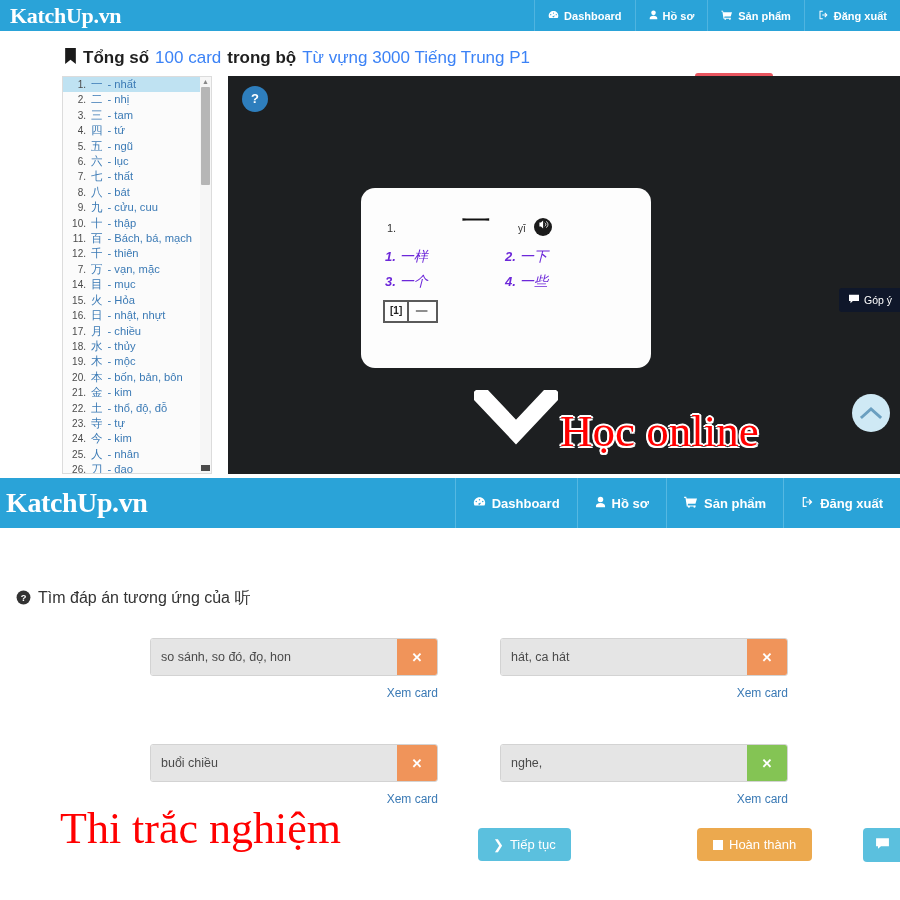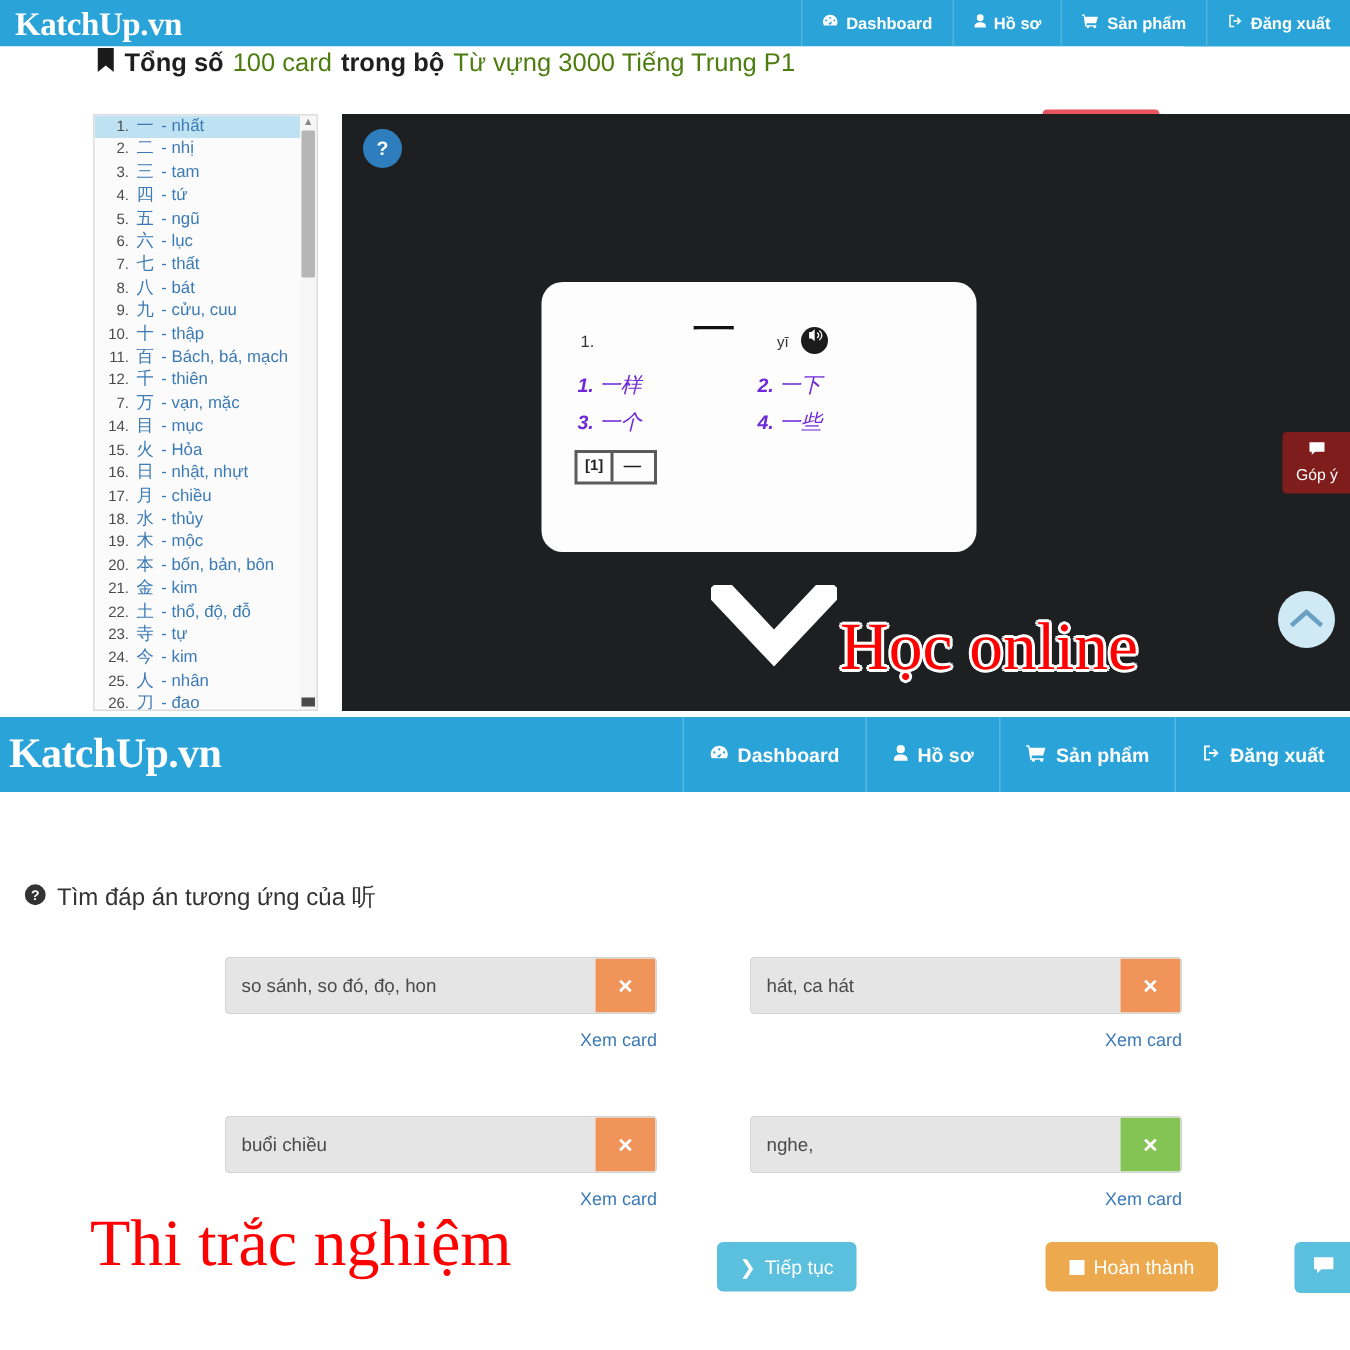--- a/index.html
+++ b/index.html
@@ -29,30 +29,30 @@
   .nav-item1 {
     display: flex; align-items: center; gap: 5px;
     color: #ffffff; font-size: 11px; font-weight: bold;
     padding: 0 13px; white-space: nowrap;
     border-left: 1px solid #4fb4e0;
   }
   .nav-item1 .ic { font-size: 10px; line-height: 1; display: inline-block; }
 
   .subhead {
     position: absolute; left: 0; top: 31px; width: 789px; height: 38px;
-    background: #ffffff; display: flex; align-items: flex-start;
+    background: #ffffff; display: flex; align-items: flex-end;
     border-bottom: 1px solid #ffffff;
   }
   .subhead-text {
     margin-left: 64px; font-size: 17px; white-space: nowrap;
     display: flex; align-items: baseline; gap: 6px;
   }
   .bm-icon { color: #1a1a1a; font-size: 16px; position: relative; top: 1px; }
   .tx-dark { color: #1f1f1f; font-weight: bold; }
-  .tx-gray { color: #4d7c0f; font-weight: normal; }
+  .tx-gray { color: #3b82f6; font-weight: normal; }
   .btn-hoconline {
     position: absolute; right: 16px; top: 42px;
     background: #e8555f; color: #fff; font-size: 11px;
     padding: 6px 12px; border-radius: 3px; font-weight: normal;
     box-shadow: 0 1px 0 rgba(0,0,0,.08);
   }
 
   
   .listpanel {
     position: absolute; left: 62px; top: 76px; width: 150px; height: 398px;
@@ -124,23 +124,23 @@
   }
   .overlay-red1 {
     position: absolute; left: 560px; top: 405px;
     font-family: "Liberation Serif", serif;
     font-size: 45px; color: #ff0000; white-space: nowrap;
     text-shadow: 2px 0 #fff, -2px 0 #fff, 0 2px #fff, 0 -2px #fff,
                  1.5px 1.5px #fff, -1.5px -1.5px #fff, 1.5px -1.5px #fff, -1.5px 1.5px #fff;
   }
   .gopy1 {
     position: absolute; right: 0; top: 288px;
-    background: #7f1d1d; color: #fff; font-size: 10.5px;
+    background: #0f172a; color: #fff; font-size: 10.5px;
     padding: 6px 8px 6px 9px; border-radius: 3px 0 0 3px;
-    display: flex; align-items: center; gap: 4px; white-space: nowrap; flex-direction: column;
+    display: flex; gap: 4px; white-space: nowrap;
   }
   .scrolltop {
     position: absolute; right: 10px; top: 394px; width: 38px; height: 38px;
     border-radius: 50%; background: #cfe9f5; color: #6a9fc0;
     text-align: center; line-height: 38px; font-size: 19px; font-weight: bold;
     font-family: "DejaVu Sans", sans-serif;
   }
 
   
   .shot2 { position: absolute; left: 0; top: 478px; width: 900px; height: 422px; background: #fff; overflow: hidden; }

